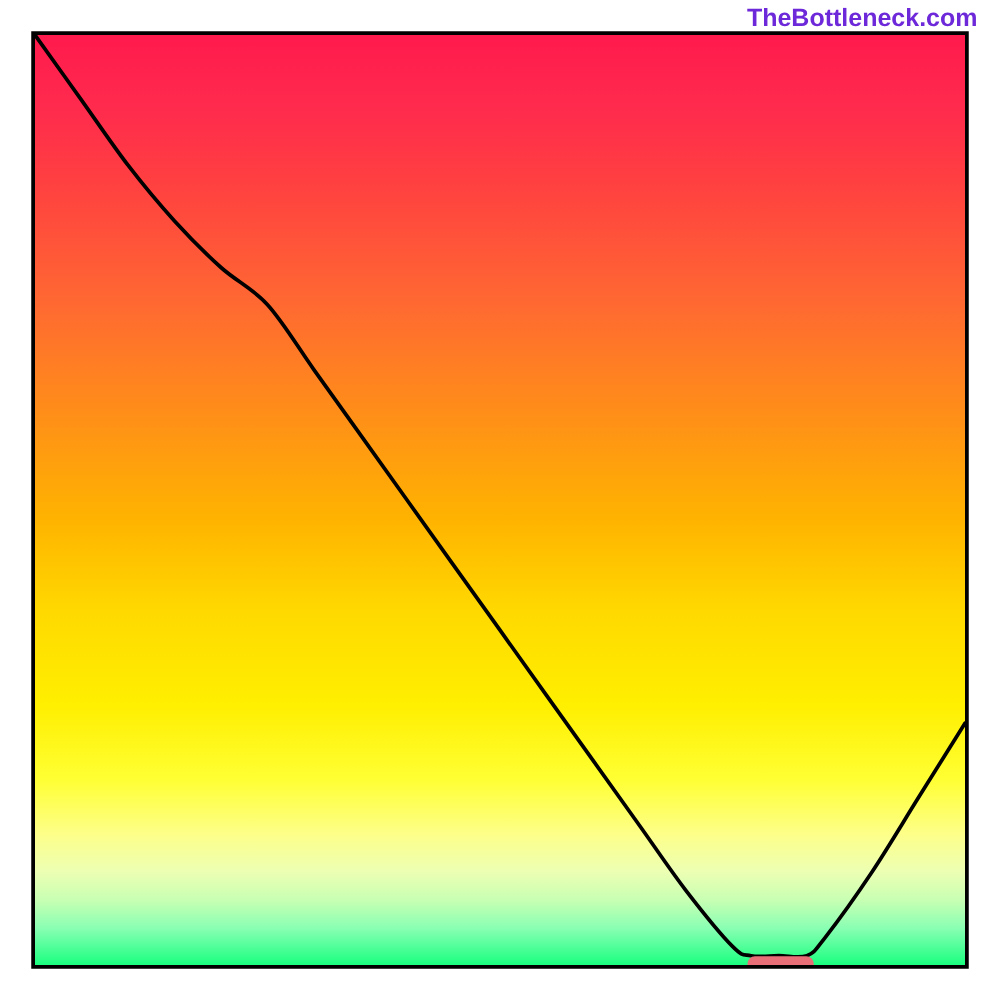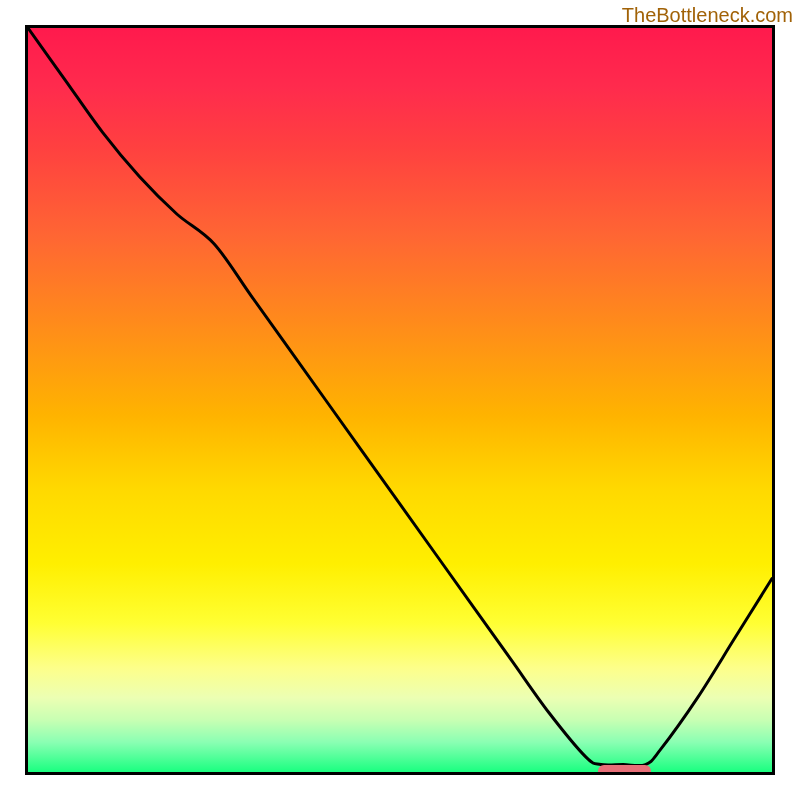--- a/index.html
+++ b/index.html
@@ -6,24 +6,24 @@
   body {
     width: 800px;
     height: 800px;
     background: #ffffff;
     position: relative;
     font-family: Arial, sans-serif;
   }
   .watermark {
     position: absolute;
     top: 4px;
-    right: 7px;
+    right: 18px;
     font-size: 20px;
-    font-weight: normal;
-    color: #a16207;
+    font-weight: bold;
+    color: #6d28d9;
     z-index: 10;
   }
   .plot-area {
     position: absolute;
     top: 25px;
     left: 25px;
     width: 750px;
     height: 750px;
     border: 3px solid #000;
     overflow: hidden;

